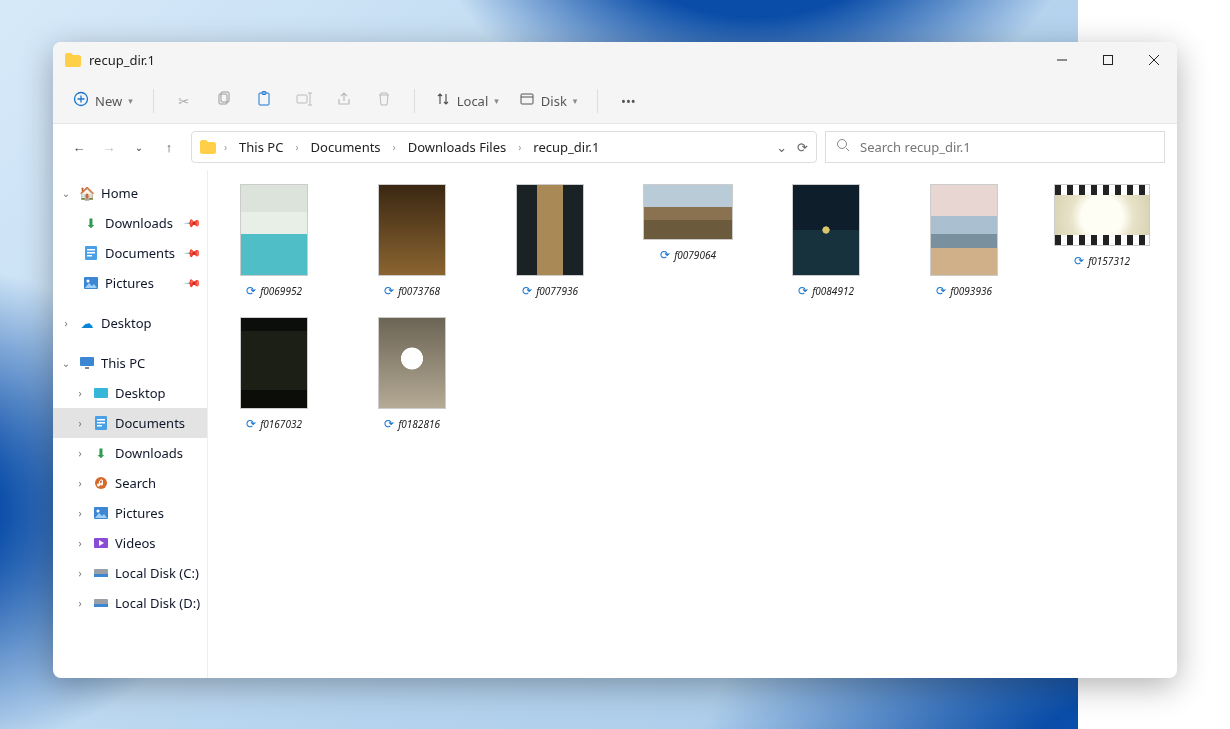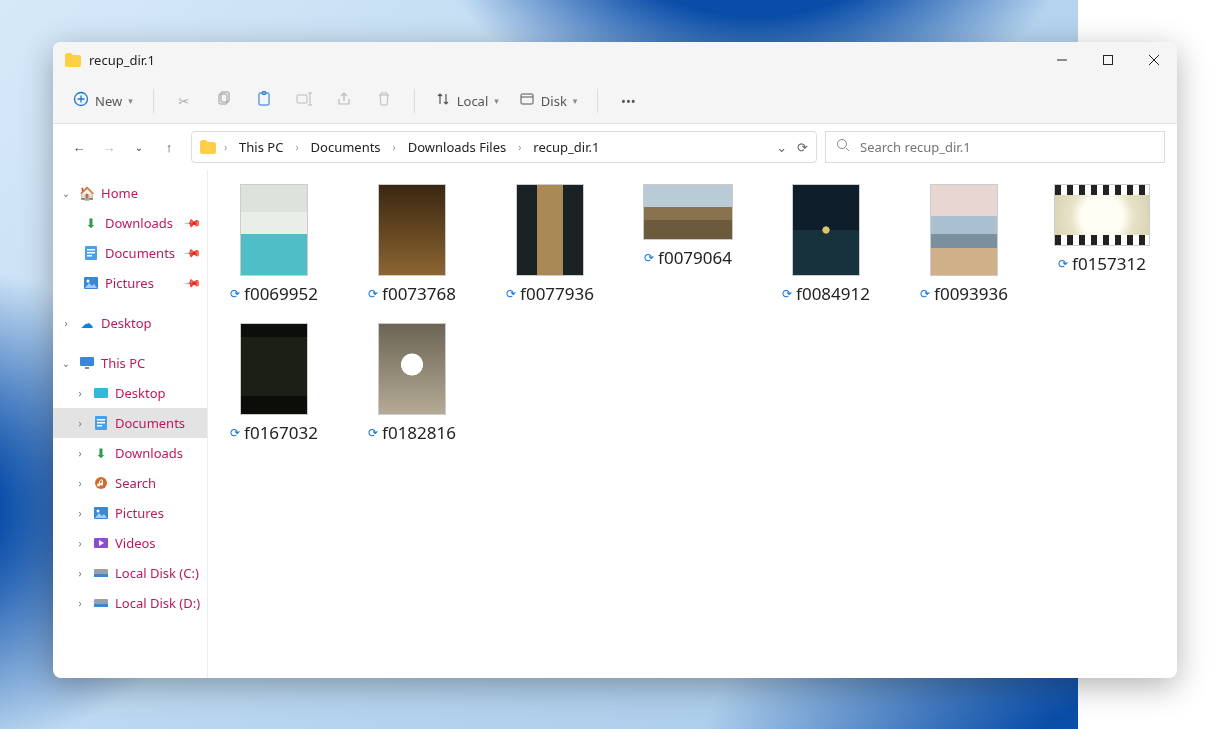--- a/index.html
+++ b/index.html
@@ -65,41 +65,41 @@
     width: 155px; border-right: 1px solid #eee; overflow-y:auto; padding: 8px 0;
     background: #fafafa00;
   }
   .tree-row {
     height: 30px; display:flex; align-items:center; gap:6px; padding: 0 6px;
     cursor:pointer;
   }
   .tree-row.selected { background:#e3e3e3; }
   .tree-exp { width:14px; text-align:center; color:#777; font-size:10px;}
   .tree-icon { width:16px; display:flex; align-items:center; justify-content:center; }
-  .tree-label { color:#be185d; white-space:nowrap; }
+  .tree-label { color:#0f172a; white-space:nowrap; }
   .tree-pin { margin-left:auto; color:#999; font-size:11px; transform:rotate(45deg);}
   .content { flex:1; overflow:auto; padding: 14px 10px 10px 18px; position:relative;}
   .grid { display:flex; flex-wrap:wrap; gap: 18px 42px; align-content:flex-start;}
   .item { width: 96px; display:flex; flex-direction:column; align-items:center; cursor:pointer;}
   .thumb {
     width: 68px; height: 92px; border:1px solid #ccc; position:relative;
     background:#888; overflow:hidden; display:flex; align-items:center; justify-content:center;
   }
   .thumb.wide { width: 90px; height: 56px; }
   .thumb.vid { width: 96px; height: 62px; position:relative; background:#efefef;}
   .thumb.vid::before, .thumb.vid::after {
     content:""; position:absolute; left:0; right:0; height:10px; background:
       repeating-linear-gradient(90deg,#222 0 6px,#fff 6px 12px);
   }
   .thumb.vid::before { top:0; }
   .thumb.vid::after { bottom:0; }
   .thumb .vid-img { position:absolute; top:10px; bottom:10px; left:0; right:0;}
   .fname-row { margin-top:6px; display:flex; align-items:center; gap:4px; }
   .sync-badge { color:#1976d2; font-size:12px; }
-  .fname { color:#222; font-size:17px;}
+  .fname { color:#222; font-size:10px;font-style:italic;}
   .statusbar {
     height: 24px; border-top:1px solid #eee; display:flex; align-items:center;
     padding: 0 10px; font-size:12px; color:#555; gap:10px;
   }
   .statusbar .spacer { flex:1; }
   .viewbtn { width:20px; height:18px; display:flex; align-items:center; justify-content:center; color:#555; border:1px solid transparent;}
   .viewbtn.active { border-color:#1976d2; color:#1976d2; background:#eaf2fc;}
   
   .tA{background:linear-gradient(#dbe3da 30%,#e8efe6 30% 55%,#4fbec7 55%);}
   .tB{background:linear-gradient(180deg,#3a2712,#8b6531);}

